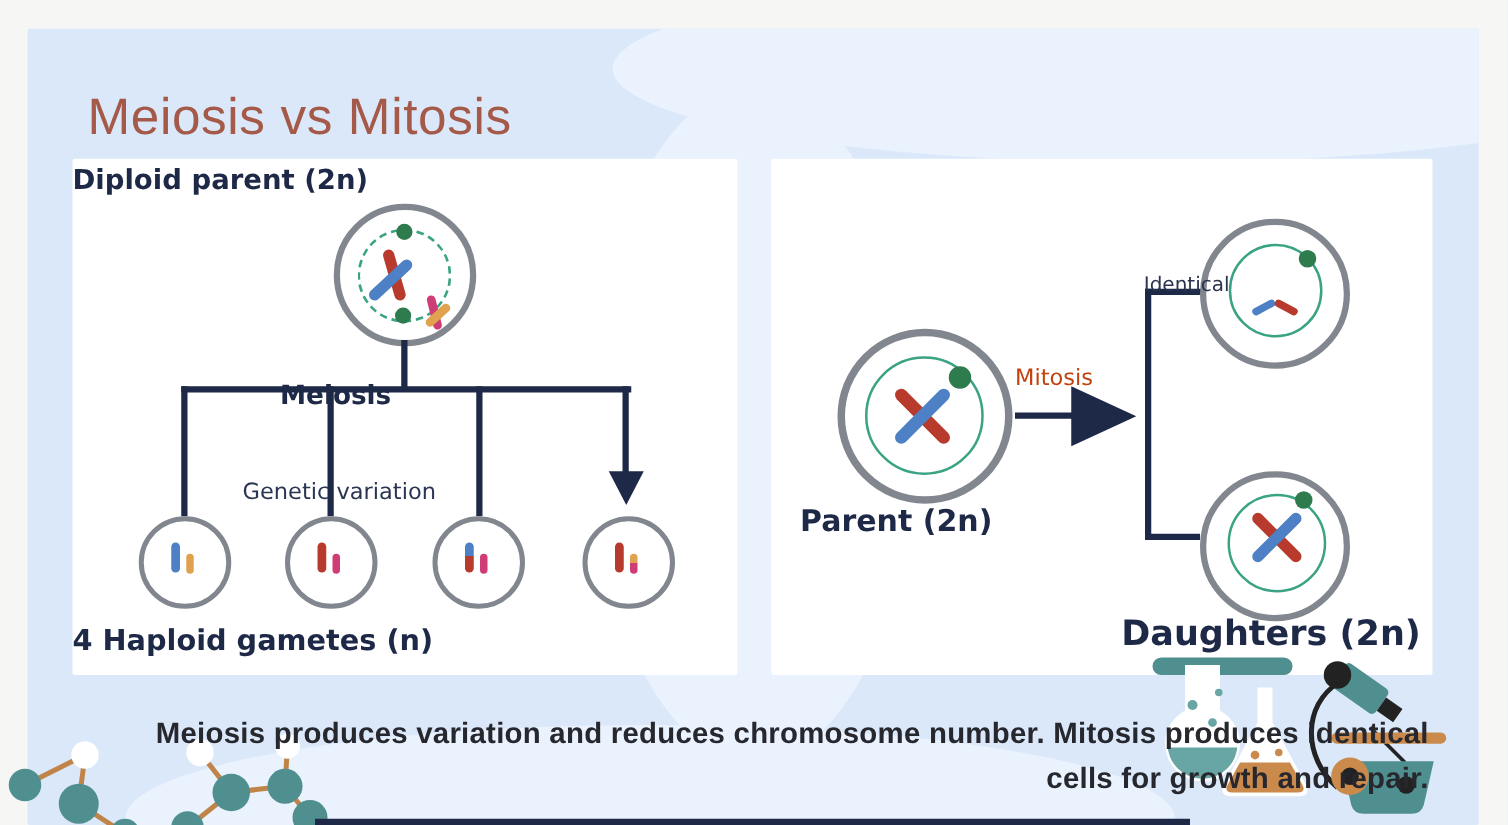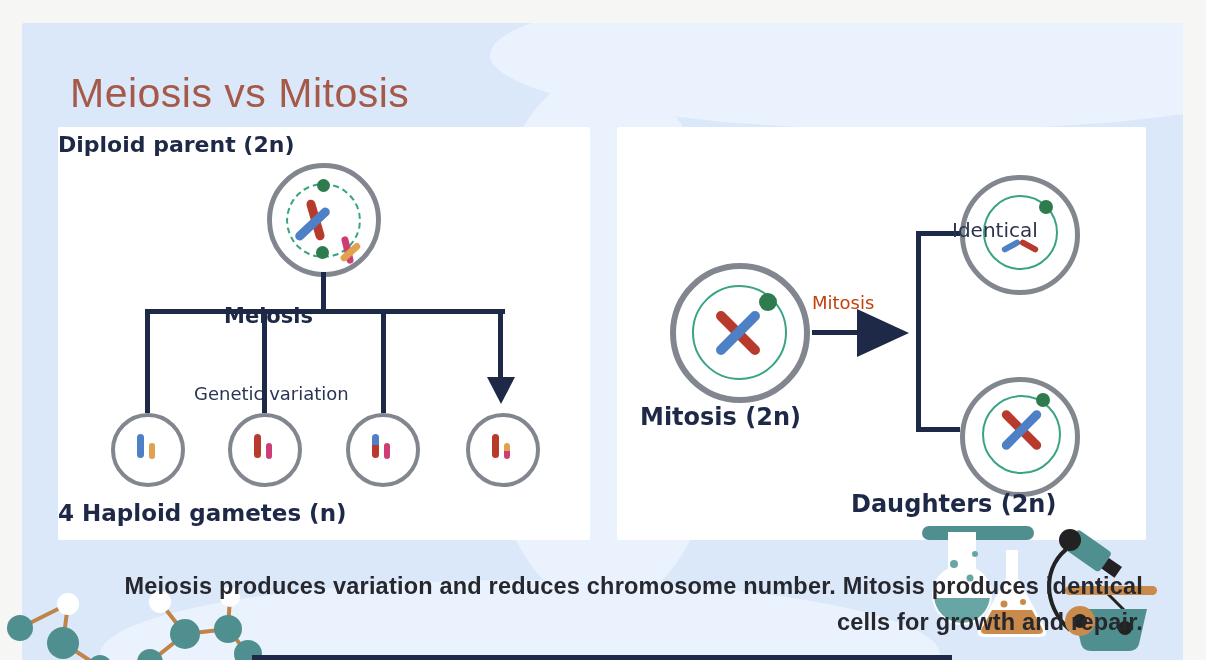--- a/index.html
+++ b/index.html
@@ -91,42 +91,42 @@
 
   <div class="diagram-label b" style="left:58px;width:532px;top:500px;font-size:23px;">4 Haploid gametes (n)</div>
 
   <div class="panel right"></div>
 
   <div class="cell" style="left:670px;top:263px;width:128px;height:128px;border:6px solid var(--circleGray);"></div>
   <div class="cell" style="left:692px;top:285px;width:91px;height:91px;border:2.5px solid var(--teal);"></div>
   <div class="dot" style="left:759px;top:293px;width:18px;height:18px;"></div>
   <div class="bar" style="left:733px;top:304px;width:10px;height:58px;background:var(--chromoRed);transform:rotate(-45deg);"></div>
   <div class="bar" style="left:733px;top:304px;width:10px;height:58px;background:var(--chromoBlue);transform:rotate(45deg);"></div>
-  <div class="diagram-label b" style="left:640px;width:200px;top:403px;font-size:24px;">Mitosis (2n)</div>
+  <div class="diagram-label b" style="left:640px;width:200px;top:403px;font-size:24px;">Parent (2n)</div>
 
   <div class="diagram-label" style="left:812px;width:100px;top:292px;font-size:18px;color:#c2410c;">Mitosis</div>
   <div class="line" style="left:812px;top:330px;width:50px;height:5px;"></div>
   <div class="arrow-right" style="left:857px;top:309px;"></div>
   <div class="line" style="left:916px;top:231px;width:5px;height:201px;"></div>
   <div class="line" style="left:916px;top:231px;width:46px;height:5px;"></div>
   <div class="line" style="left:916px;top:427px;width:44px;height:5px;"></div>
 
   <div class="cell" style="left:960px;top:175px;width:110px;height:110px;border:5px solid var(--circleGray);"></div>
   <div class="cell" style="left:983px;top:195px;width:71px;height:71px;border:2.5px solid var(--teal);"></div>
   <div class="dot" style="left:1039px;top:200px;width:14px;height:14px;"></div>
-  <div class="diagram-label" style="left:952px;width:150px;top:218px;font-size:20px;color:#2a3450;">Identical</div>
+  <div class="diagram-label" style="left:915px;width:150px;top:218px;font-size:16px;color:#2a3450;">Identical</div>
   <div class="bar" style="left:1008px;top:236px;width:6px;height:20px;background:var(--chromoBlue);transform:rotate(62deg);"></div>
   <div class="bar" style="left:1026px;top:236px;width:6px;height:20px;background:var(--chromoRed);transform:rotate(-62deg);"></div>
 
   <div class="cell" style="left:960px;top:377px;width:110px;height:110px;border:5px solid var(--circleGray);"></div>
   <div class="cell" style="left:982px;top:395px;width:75px;height:75px;border:2.5px solid var(--teal);"></div>
   <div class="dot" style="left:1036px;top:393px;width:14px;height:14px;"></div>
   <div class="bar" style="left:1017px;top:404px;width:9px;height:52px;background:var(--chromoRed);transform:rotate(-45deg);"></div>
   <div class="bar" style="left:1017px;top:404px;width:9px;height:52px;background:var(--chromoBlue);transform:rotate(45deg);"></div>
-  <div class="diagram-label b" style="left:851px;width:250px;top:490px;font-size:24px;">Daughters (2n)</div>
+  <div class="diagram-label b" style="left:897px;width:250px;top:490px;font-size:28px;">Daughters (2n)</div>
 
   <div class="caption">
     <div>Meiosis produces variation and reduces chromosome number. Mitosis produces identical</div>
     <div>cells for growth and repair.</div>
   </div>
 
   <svg class="deco" style="left:0;top:580px;" width="270" height="80" viewBox="0 0 270 80">
     <g stroke="#c08448" stroke-width="4" fill="none">
       <line x1="68" y1="24" x2="20" y2="48"></line>
         <line x1="68" y1="24" x2="63" y2="63"></line>

